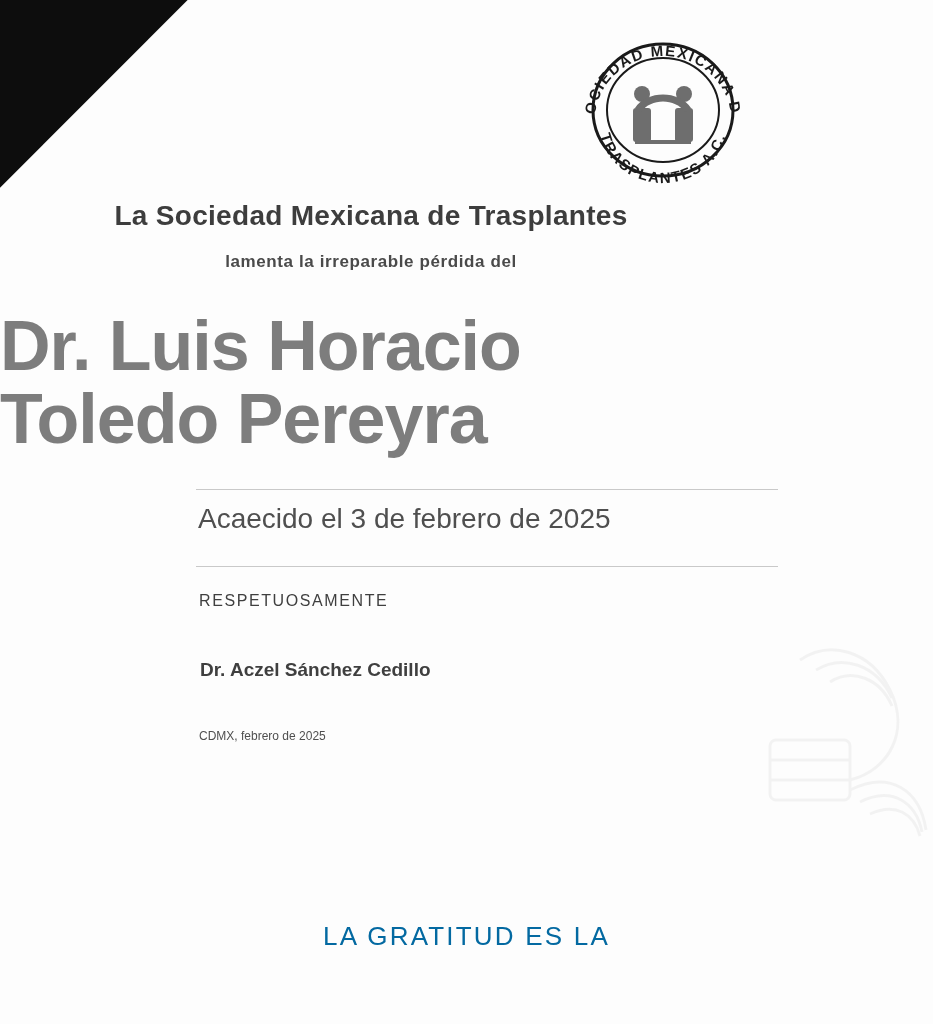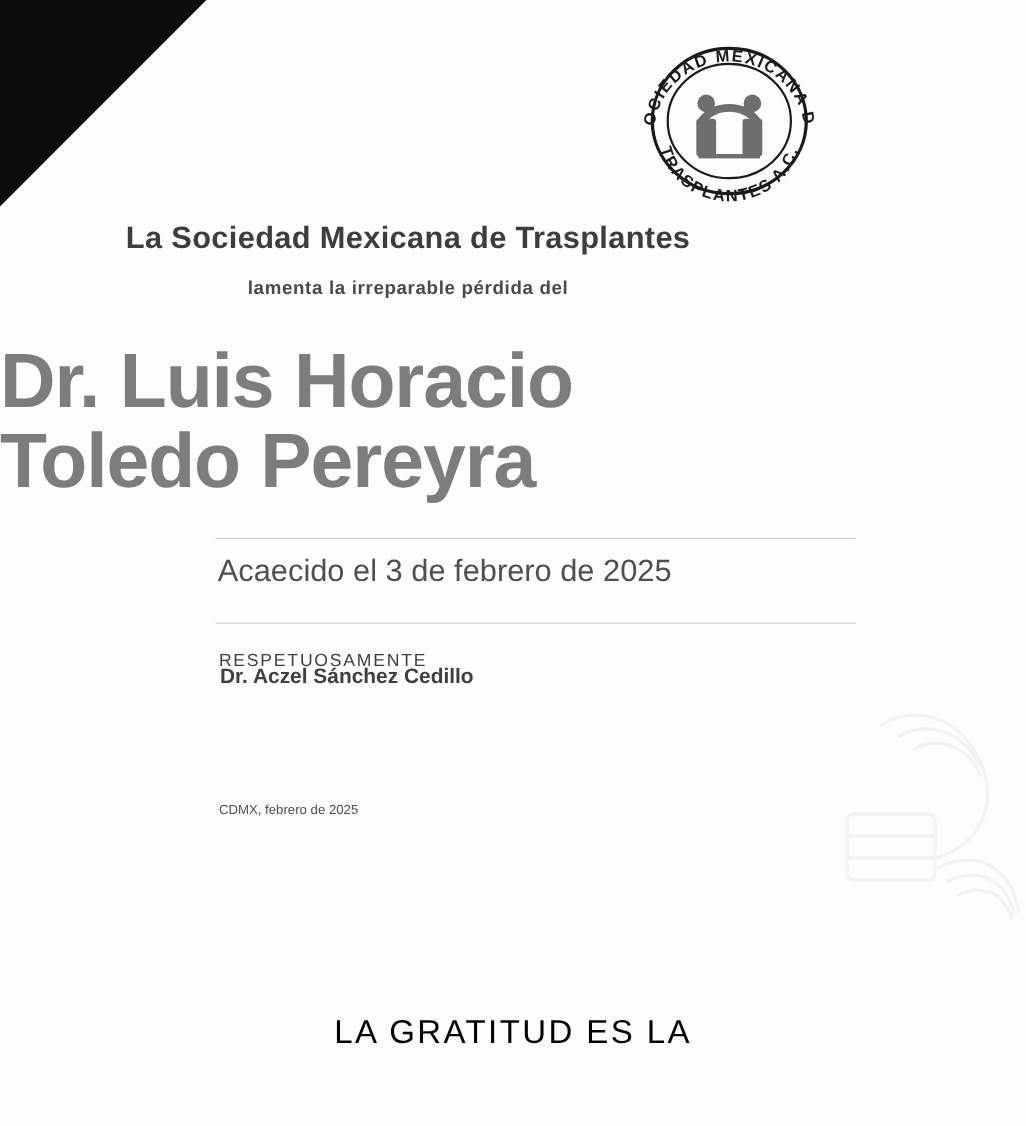--- a/index.html
+++ b/index.html
@@ -107,21 +107,21 @@
     position: absolute;
     top: 592px;
     left: 199px;
     font-size: 16px;
     font-weight: normal;
     letter-spacing: 1.6px;
     color: #3f3f3f;
   }
   .signer-name {
     position: absolute;
-    top: 605px;
+    top: 659px;
     left: 200px;
     font-size: 19px;
     font-weight: bold;
     color: #3f3f3f;
   }
   .signer-title {
     position: absolute;
     top: 663px;
     left: 200px;
     font-size: 17px;
@@ -147,22 +147,22 @@
     pointer-events: none;
   }
 
   
   .motto {
     position: absolute;
     top: 918px;
     left: 0;
     width: 933px;
     text-align: center;
-    color: #000000;
-    font-size: 30px;
+    color: #0369a1;
+    font-size: 26px;
     letter-spacing: 2.2px;
     line-height: 1.42;
   }
 </style>
 </head>
 <body>
 
 <div id="page">
 
   <div class="mourning-ribbon"></div>

